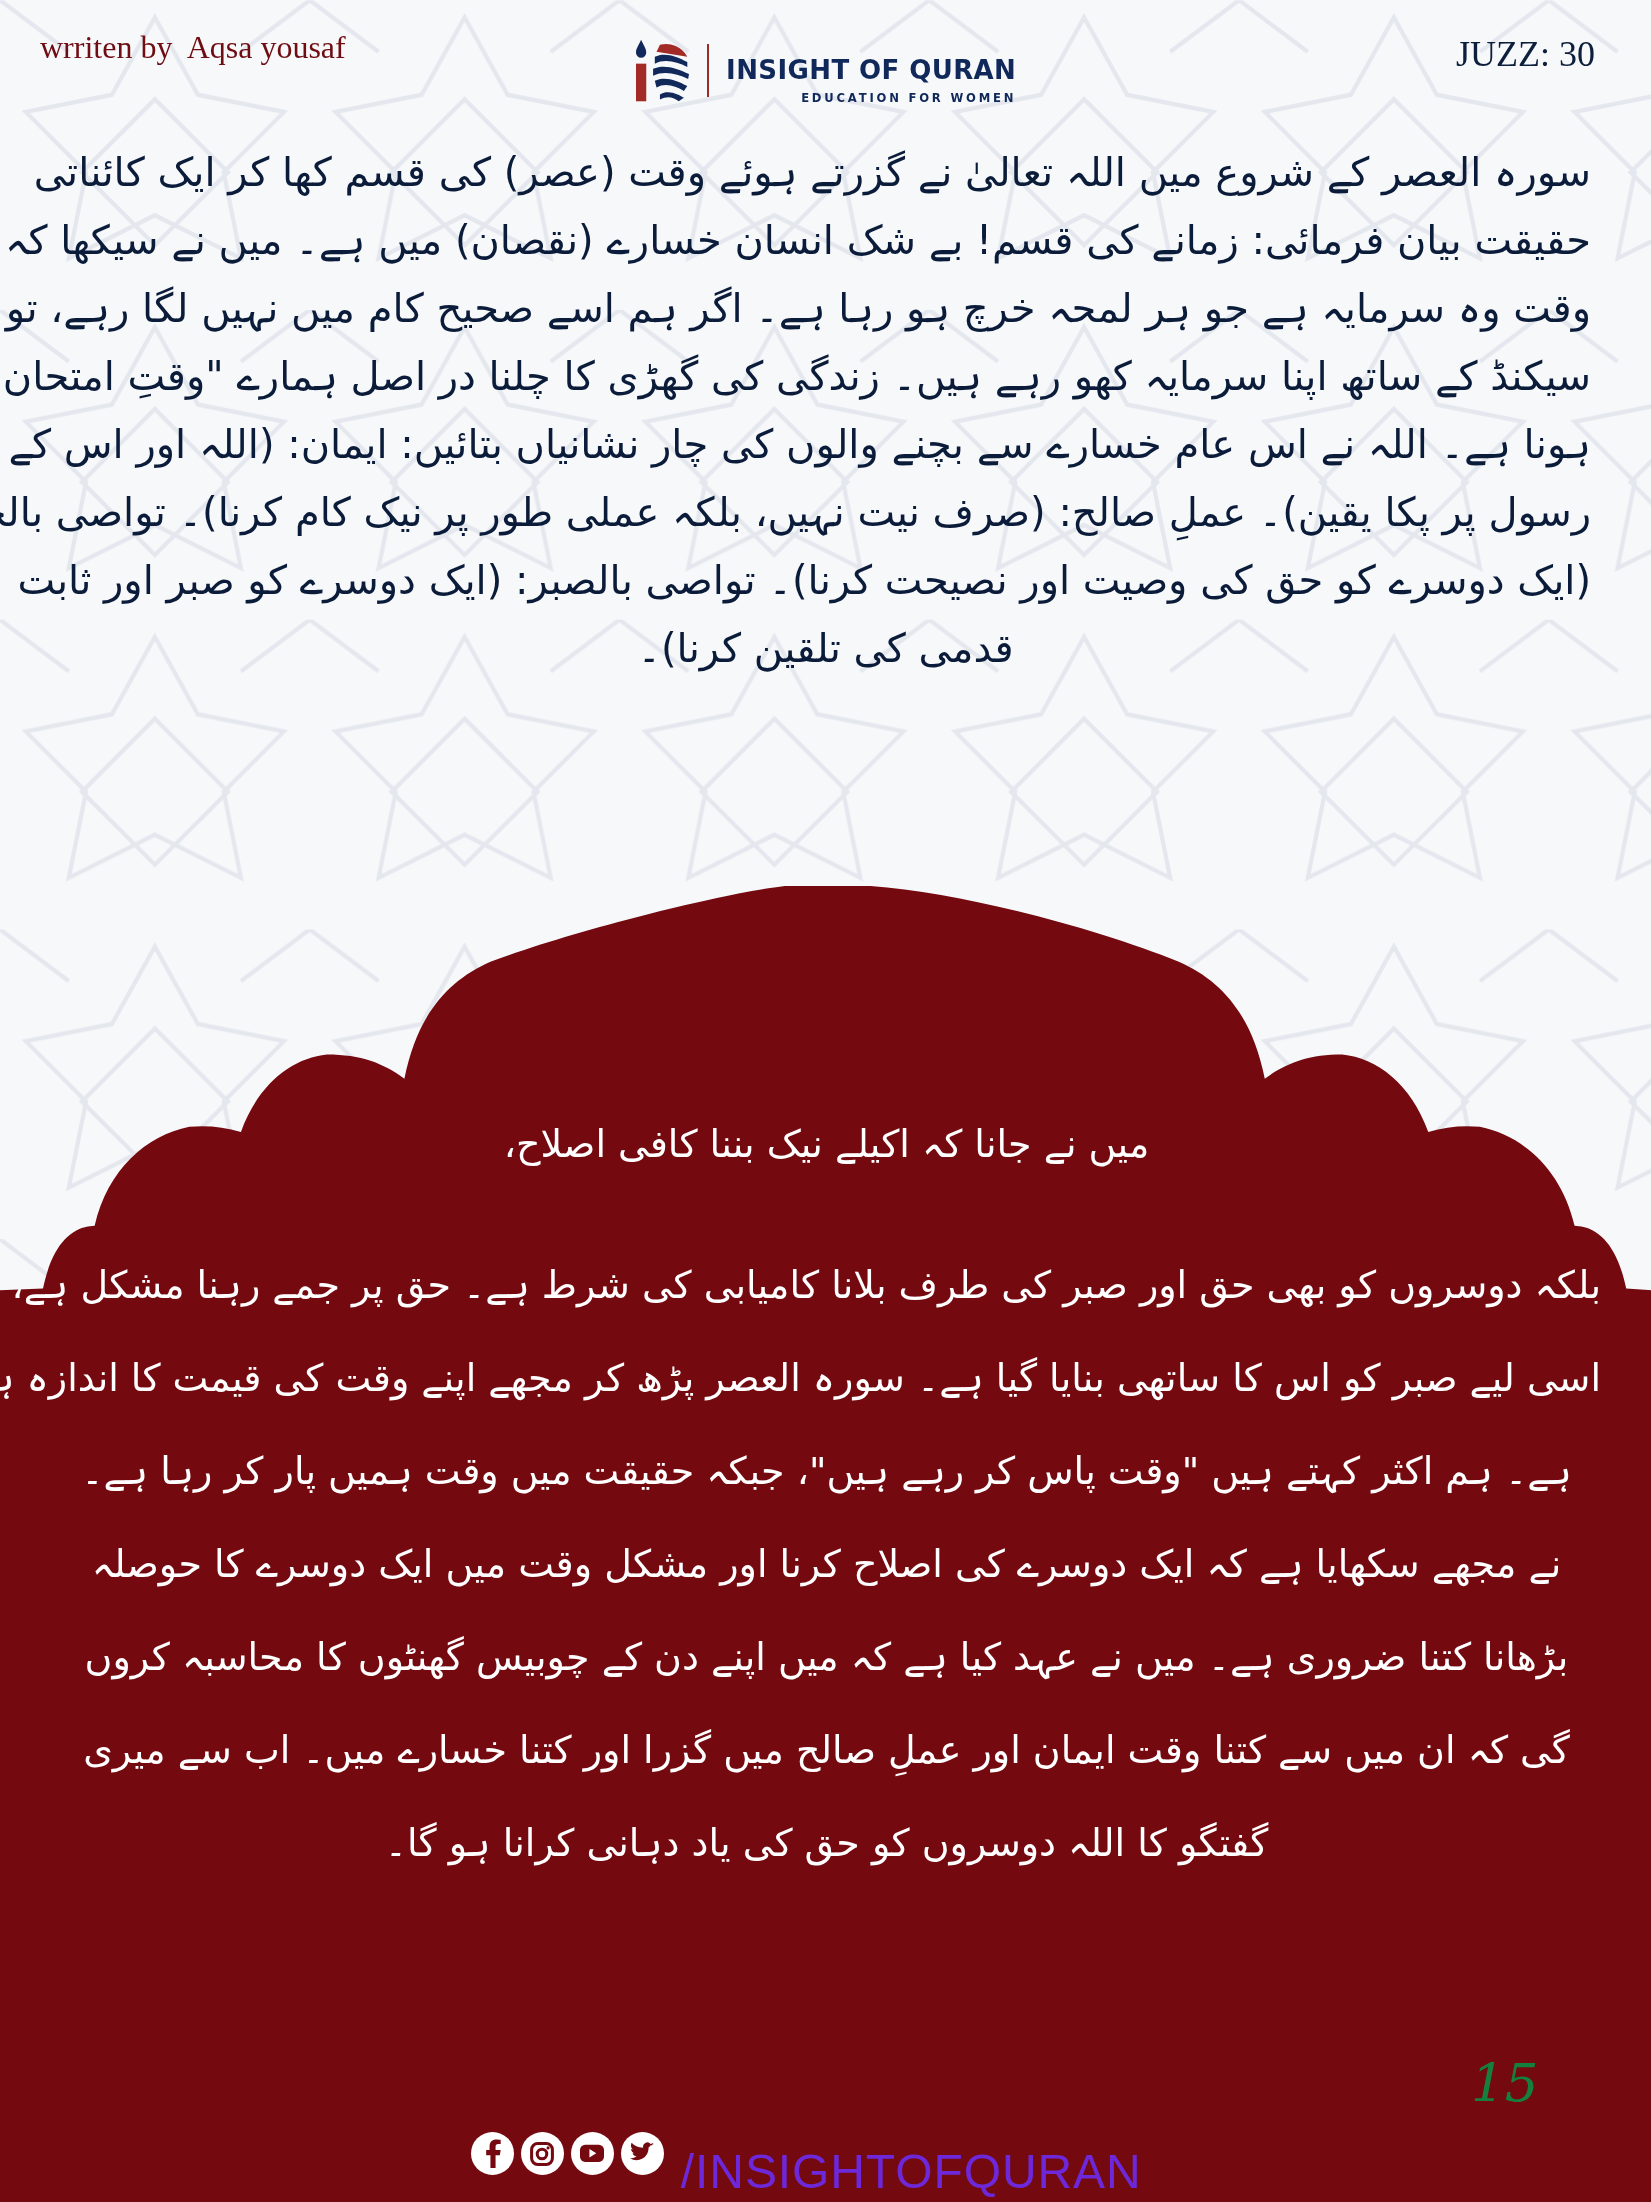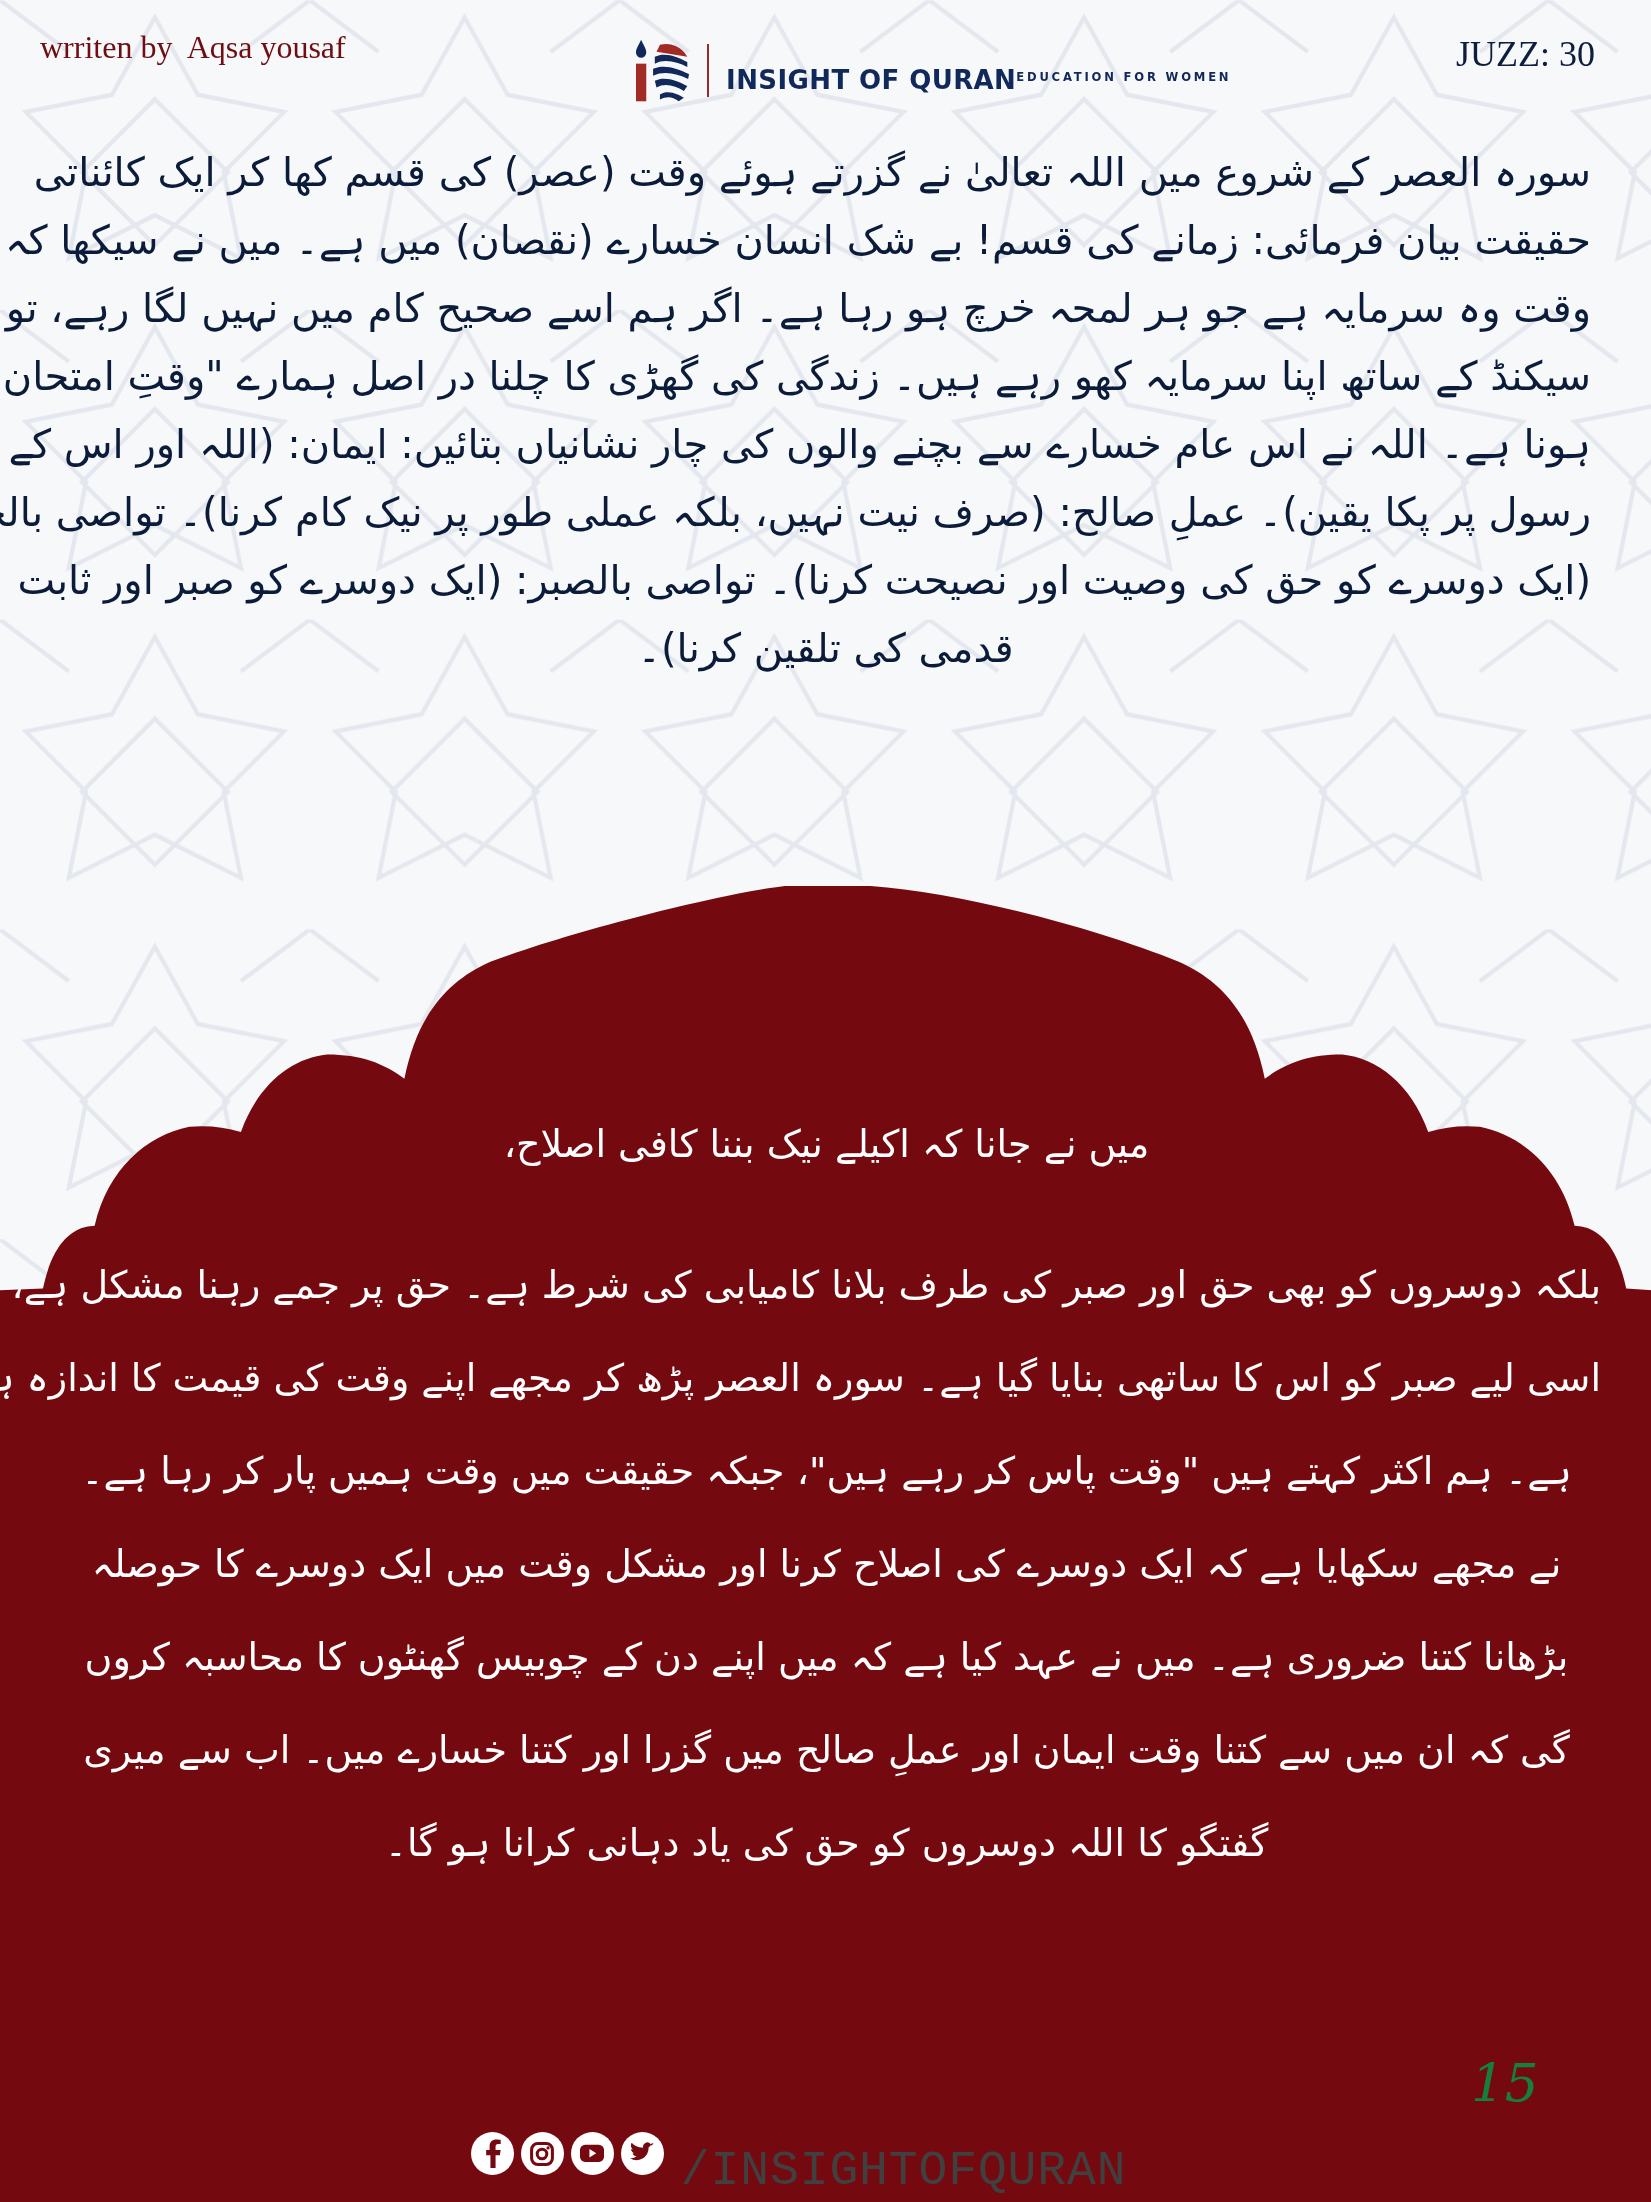--- a/index.html
+++ b/index.html
@@ -21,21 +21,21 @@
   }
   .juzz {
     position: absolute; right: 57px; top: 33px;
     font-family: "Liberation Serif", serif; font-size: 36px; color: #0d1f3c;
   }
   .logo {
     position: absolute; left: 634px; top: 38px; height: 65px; display: flex; align-items: center;
   }
   .logo-mark { width: 57px; height: 65px; }
   .logo-divider { width: 2.6px; height: 53px; background: #9b2a2a; margin: 0 17px 0 15.5px; }
-  .logo-text { display: flex; align-items: flex-start; margin-top: 19px; }
+  .logo-text { display: flex; flex-direction: column; align-items: flex-end; margin-top: 19px; }
   .logo-title {
     font-family: "DejaVu Sans", sans-serif; font-weight: bold; font-size: 26px;
     color: #11285a; letter-spacing: 0.4px;
   }
   .logo-sub {
     font-family: "DejaVu Sans", sans-serif; font-weight: bold; font-size: 11.6px;
     color: #11285a; letter-spacing: 2.8px; margin-top: 5.2px;
   }
   .urdu {
     direction: rtl; text-align: center; unicode-bidi: plaintext;
@@ -58,21 +58,21 @@
   .red-body .line { display: block; white-space: nowrap; }
   .footer {
     position: absolute; left: 471px; top: 2125px; height: 57px; z-index: 3;
     display: flex; align-items: center;
   }
   .social {
     width: 43px; height: 43px; border-radius: 50%; background: #ffffff; margin-right: 6.9px;
     display: flex; align-items: center; justify-content: center;
   }
   .handle {
-    font-family: Liberation Mono, monospace; font-size: 48px; color: #404040; margin-left: 10.3px;
+    font-family: Liberation Sans, sans-serif; font-size: 48px; color: #6d28d9; margin-left: 10.3px;
     letter-spacing: 0.9px;
     margin-top: 35px;
   }
   .page-num {
     position: absolute; left: 1471px; top: 2052px; z-index: 3;
     font-family: "DejaVu Serif", serif; font-style: italic; font-size: 53px; color: #15803d; text-align: center;
   }
 </style>
 </head>
 <body>

